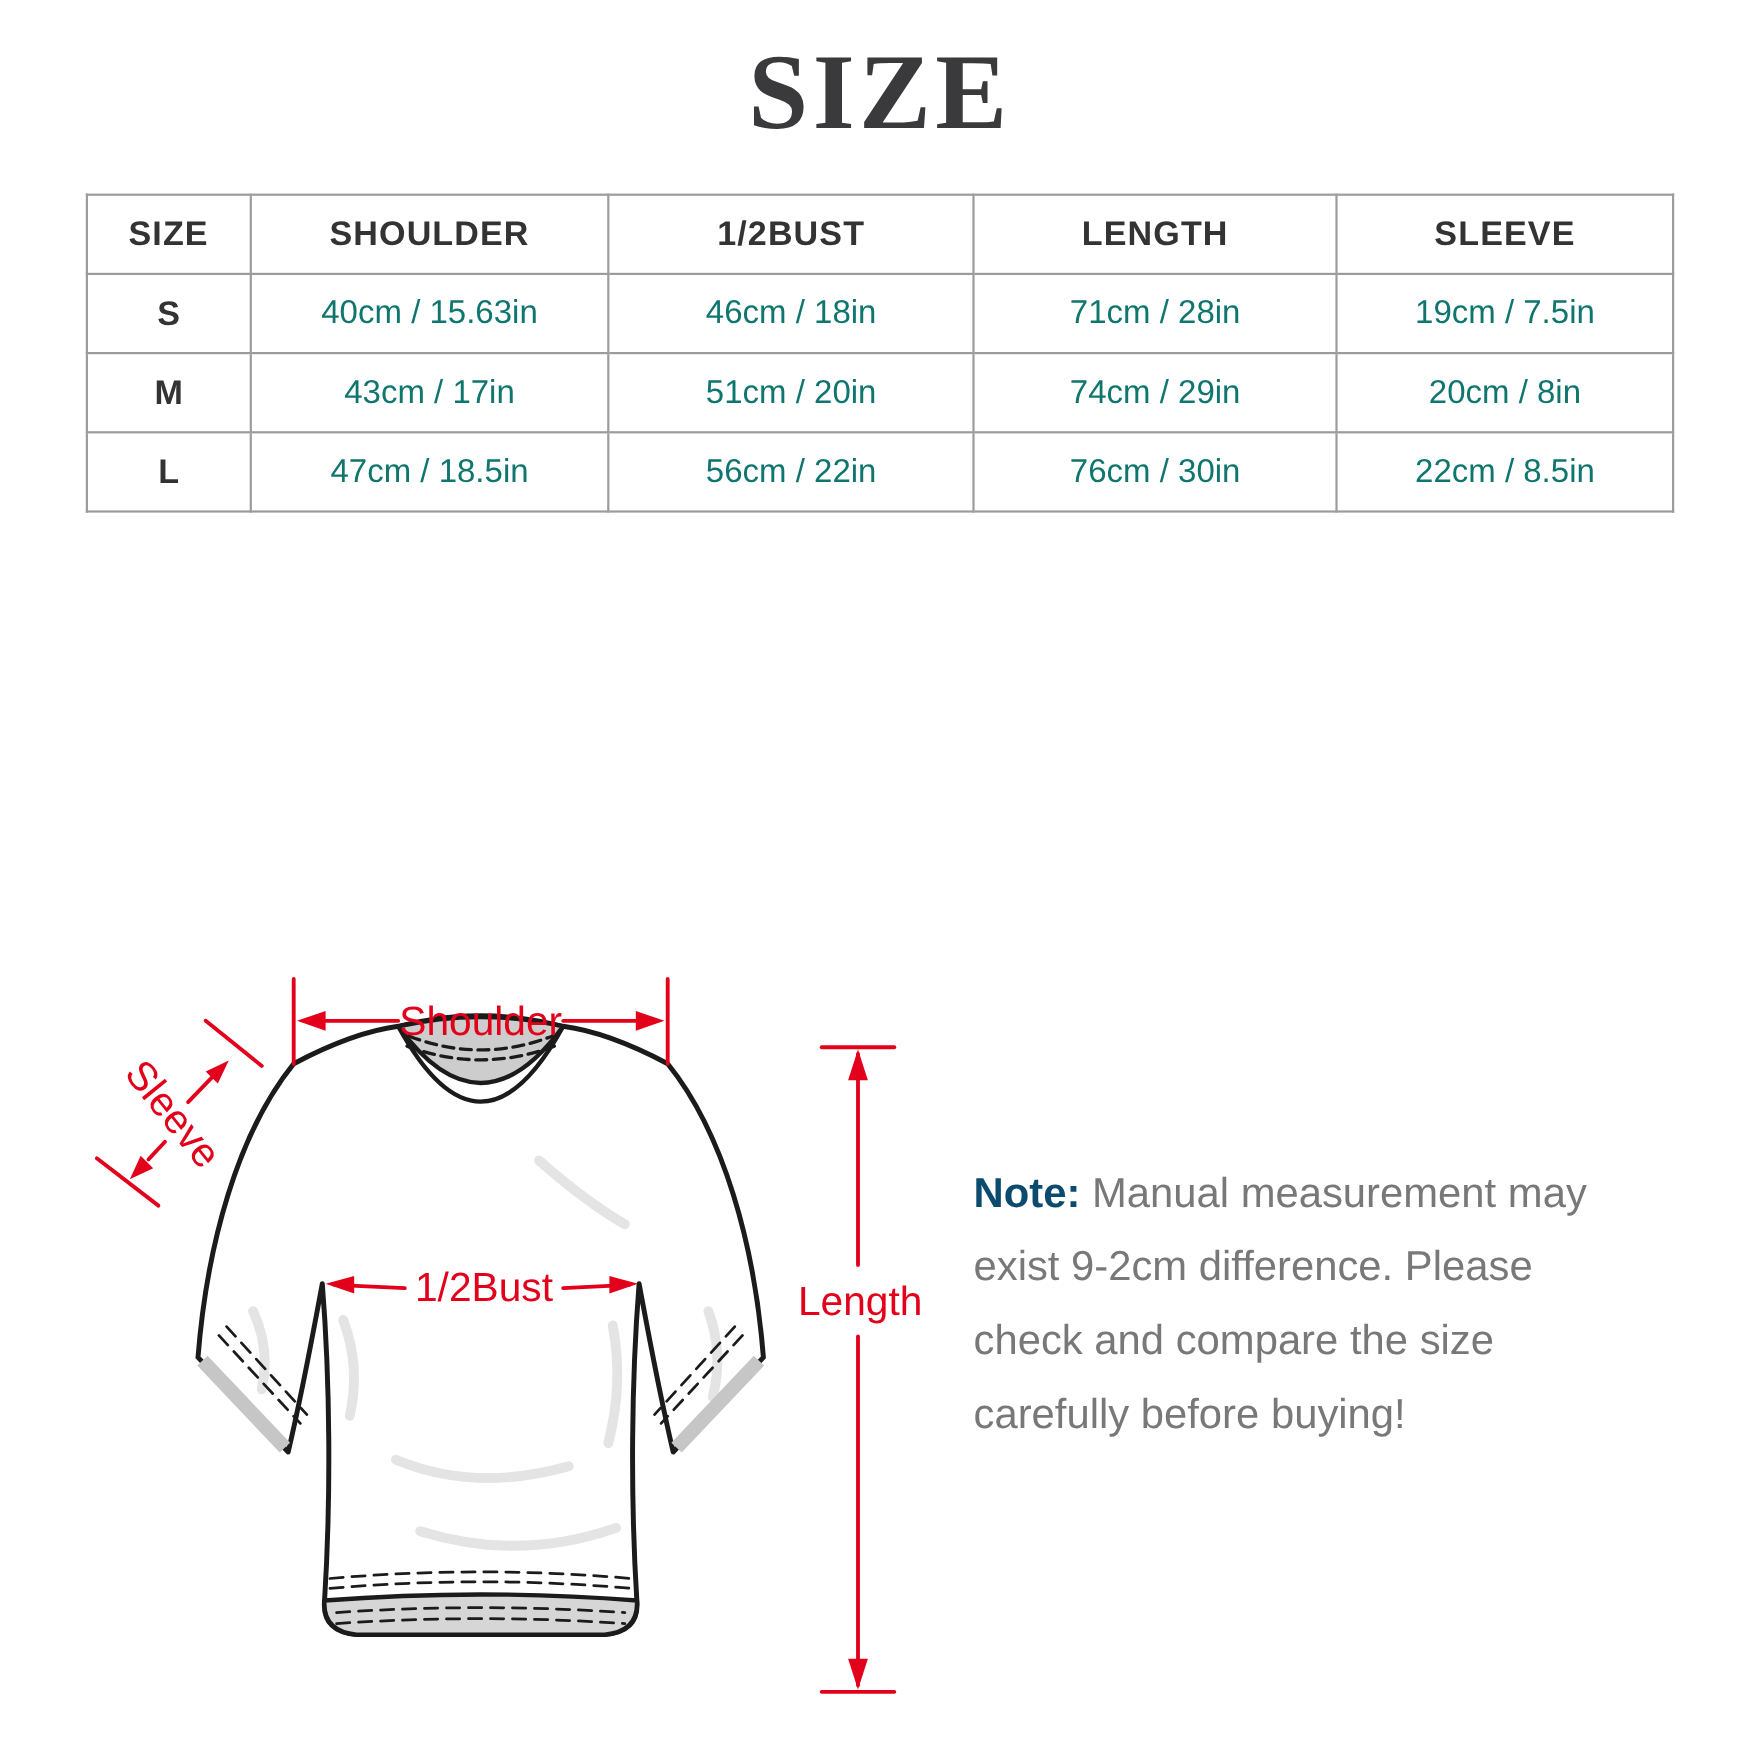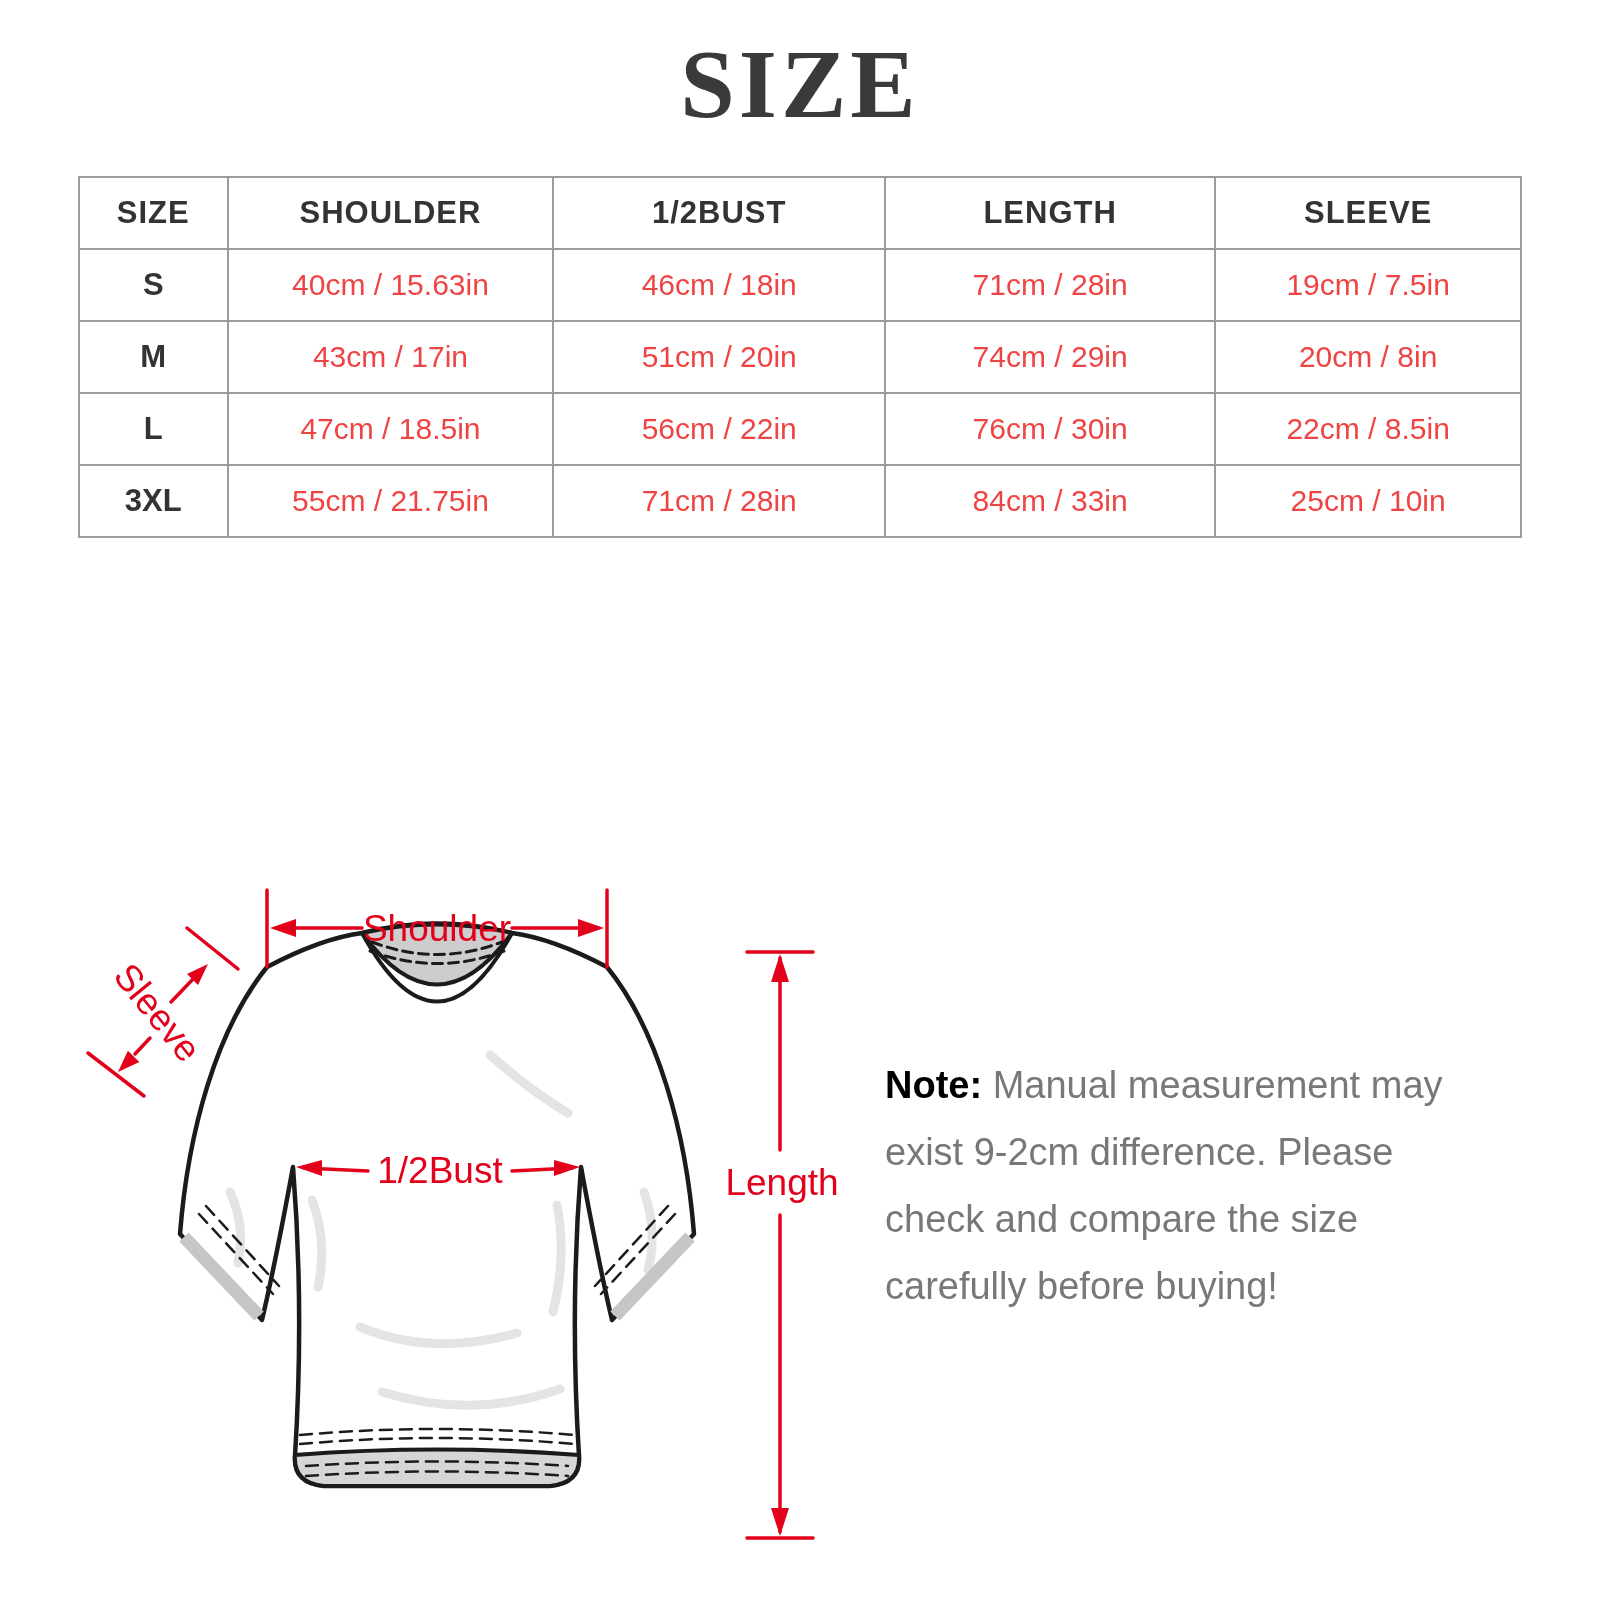--- a/index.html
+++ b/index.html
@@ -9,26 +9,26 @@
   .title{position:absolute;left:0;top:28px;width:1600px;text-align:center;
          font-family:"Liberation Serif",serif;font-weight:700;font-size:98px;
          color:#3a3a3c;letter-spacing:4px;}
 
   table.size-table{position:absolute;left:78px;top:176px;width:1444px;
         border-collapse:collapse;table-layout:fixed;}
   table.size-table th,table.size-table td{
         border:2px solid #9c9c9c;height:70px;text-align:center;vertical-align:middle;
         padding:0;white-space:nowrap;overflow:hidden;}
   table.size-table th{font-size:31px;font-weight:700;color:#333333;letter-spacing:1px;}
-  table.size-table td{font-size:30px;color:#ef4444;font-weight:400;}
+  table.size-table td{font-size:30px;color:#0f766e;font-weight:400;}
   table.size-table td.size-col{font-weight:700;color:#333333;font-size:31px;}
 
   .note{position:absolute;left:885px;top:1052px;width:600px;
         font-size:38px;line-height:67px;color:#787878;}
-  .note .note-label{font-weight:700;color:#000000;}
+  .note .note-label{font-weight:700;color:#0c4a6e;}
 
   svg.diagram{position:absolute;left:60px;top:870px;width:820px;height:700px;}
   .shirt-line{fill:none;stroke:#1b1b1b;stroke-width:4.5;stroke-linejoin:round;stroke-linecap:round;}
   .stitch{fill:none;stroke:#1b1b1b;stroke-width:2.5;stroke-dasharray:12 8;stroke-linecap:round;}
   .wrinkle{fill:none;stroke:#e4e4e4;stroke-width:9;stroke-linecap:round;}
   .ann{stroke:#e3001b;stroke-width:3.5;fill:none;stroke-linecap:round;}
   .ann-head{fill:#e3001b;stroke:none;}
   .ann-text{fill:#e3001b;font-family:"Liberation Sans",sans-serif;font-size:37px;}
 </style>
 </head>
@@ -69,27 +69,20 @@
         <td>51cm / 20in</td>
         <td>74cm / 29in</td>
         <td>20cm / 8in</td>
       </tr>
       <tr>
         <td class="size-col">L</td>
         <td>47cm / 18.5in</td>
         <td>56cm / 22in</td>
         <td>76cm / 30in</td>
         <td>22cm / 8.5in</td>
-      </tr>
-      <tr>
-        <td class="size-col">3XL</td>
-        <td>55cm / 21.75in</td>
-        <td>71cm / 28in</td>
-        <td>84cm / 33in</td>
-        <td>25cm / 10in</td>
       </tr>
     </tbody>
   </table>
 
   <svg class="diagram" viewBox="0 0 820 700" xmlns="http://www.w3.org/2000/svg">
 
     <g>
 
       <path class="shirt-line" fill="#ffffff" d="M 207 97
         C 243 78 272 67 302 63

